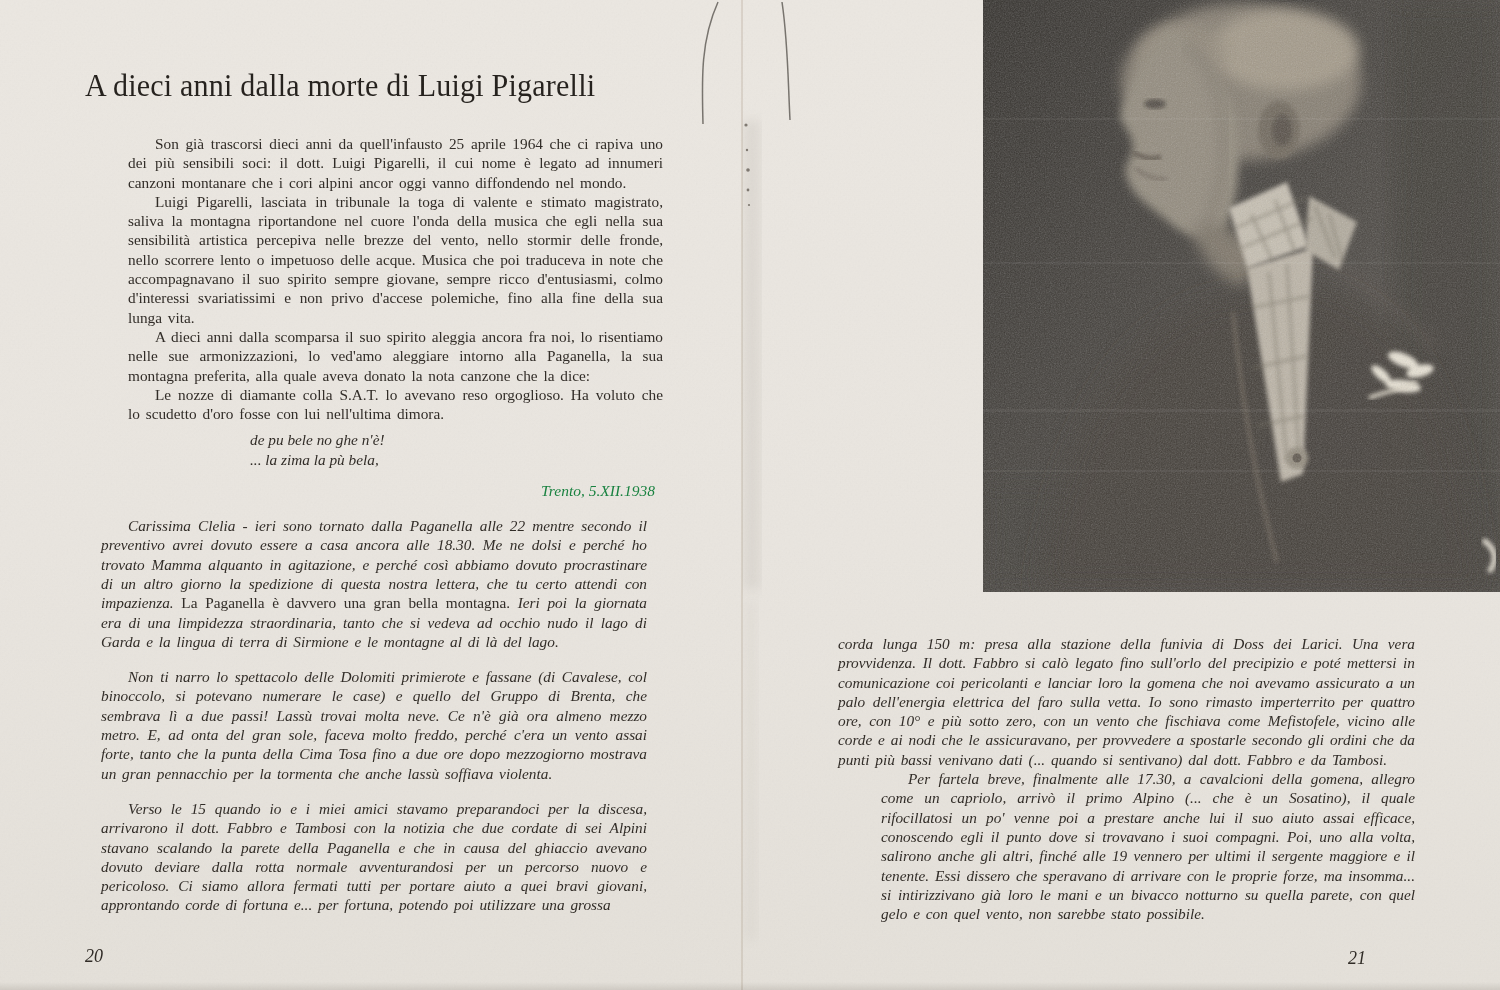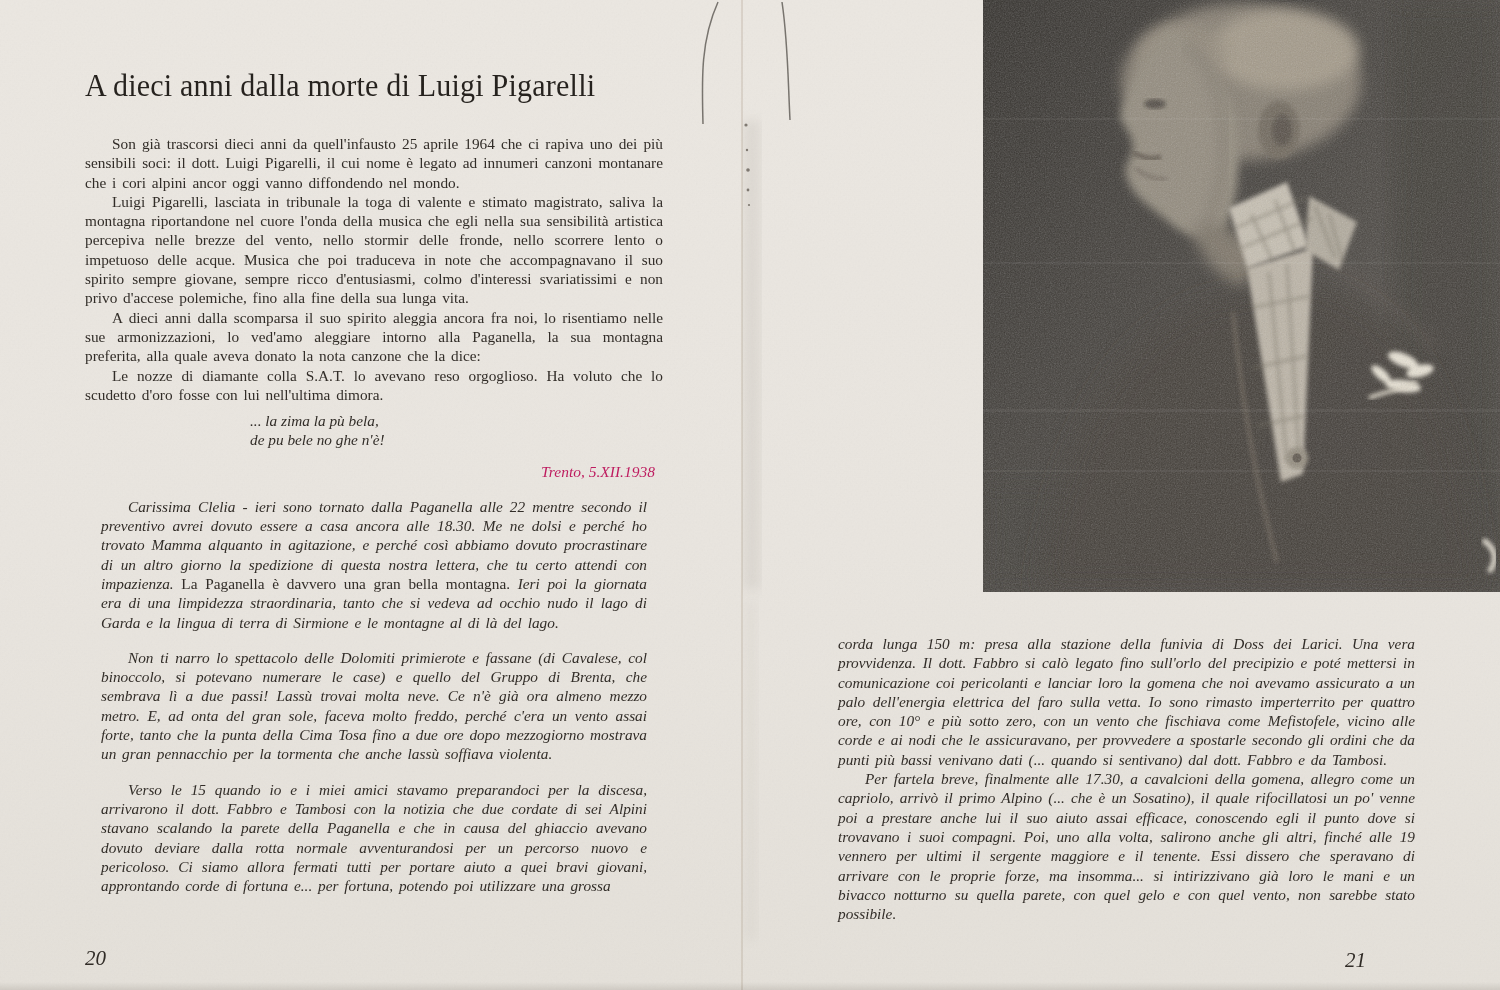--- a/index.html
+++ b/index.html
@@ -13,38 +13,38 @@
   .col-left { position:absolute; left:85px; top:68px; width:578px; }
   h1.title {
     font-size:31px; font-weight:normal; color:#221e1a; margin:0 0 30px 0;
     white-space:nowrap; letter-spacing:.2px;
     transform:scaleX(.97); transform-origin:0 0;
   }
   p.body {
     margin:0; font-size:15.3px; line-height:19.3px;
     text-align:justify; word-spacing:2px; color:#2e2924;
   }
-  p.ind { text-indent:27px; }
+  p.ind { text-indent:27px;margin-left:43px; }
   .letter { font-style:italic; word-spacing:3.4px; color:#322c26; }
   .letter .roman { font-style:normal; word-spacing:2px; }
   .verse {
     font-style:italic; font-size:15.3px; line-height:19.3px;
     margin:7px 0 5px 165px; color:#2e2924;
   }
   .dateline {
     font-style:italic; font-size:15.5px; text-align:right;
-    margin:13px 8px 7px 0; color:#be185d;
+    margin:13px 8px 7px 0; color:#15803d;
   }
   .letter-block p { margin:16px; }
   
   .col-right { position:absolute; left:838px; top:634px; width:577px; }
   .photo-frame { position:absolute; left:983px; top:0; width:517px; height:592px; }
   .photo-frame svg { display:block; width:100%; height:100%; }
   .pagenum {
-    position:absolute; font-style:italic; font-size:21px; color:#2d2823;
+    position:absolute; font-style:italic; font-size:18px; color:#2d2823;
   }
   .pagenum-left { left:85px; top:946px; }
   .pagenum-right { left:789px; top:948px; width:577px; text-align:right; }
   
   .fold { position:absolute; left:660px; top:0; width:170px; height:990px; pointer-events:none; }
   .grain-overlay {
     position:absolute; left:0; top:0; width:1500px; height:990px;
     pointer-events:none; opacity:.05;
   }
   .bottom-shade {
@@ -60,22 +60,22 @@
 
   <div class="col-left">
     <h1 class="title">A dieci anni dalla morte di Luigi Pigarelli</h1>
 
     <p class="body ind">Son già trascorsi dieci anni da quell'infausto 25 aprile 1964 che ci rapiva uno dei più sensibili soci: il dott. Luigi Pigarelli, il cui nome è legato ad innumeri canzoni montanare che i cori alpini ancor oggi vanno diffondendo nel mondo.</p>
     <p class="body ind">Luigi Pigarelli, lasciata in tribunale la toga di valente e stimato magistrato, saliva la montagna riportandone nel cuore l'onda della musica che egli nella sua sensibilità artistica percepiva nelle brezze del vento, nello stormir delle fronde, nello scorrere lento o impetuoso delle acque. Musica che poi traduceva in note che accompagnavano il suo spirito sempre giovane, sempre ricco d'entusiasmi, colmo d'interessi svariatissimi e non privo d'accese polemiche, fino alla fine della sua lunga vita.</p>
     <p class="body ind">A dieci anni dalla scomparsa il suo spirito aleggia ancora fra noi, lo risentiamo nelle sue armonizzazioni, lo ved'amo aleggiare intorno alla Paganella, la sua montagna preferita, alla quale aveva donato la nota canzone che la dice:</p>
     <p class="body ind">Le nozze di diamante colla S.A.T. lo avevano reso orgoglioso. Ha voluto che lo scudetto d'oro fosse con lui nell'ultima dimora.</p>
 
     <div class="verse">
+      <div>de pu bele no ghe n'è!</div>
       <div>... la zima la pù bela,</div>
-      <div>de pu bele no ghe n'è!</div>
     </div>
 
 
     <div class="dateline">Trento, 5.XII.1938</div>
 
     <div class="letter-block">
       <p class="body letter ind"><span>Carissima Clelia - ieri sono tornato dalla Paganella alle 22 mentre secondo il preventivo avrei dovuto essere a casa ancora alle 18.30. Me ne dolsi e perché ho trovato Mamma alquanto in agitazione, e perché così abbiamo dovuto procrastinare di un altro giorno la spedizione di questa nostra lettera, che tu certo attendi con impazienza. </span><span class="roman">La Paganella è davvero una gran bella montagna.</span><span> Ieri poi la giornata era di una limpidezza straordinaria, tanto che si vedeva ad occhio nudo il lago di Garda e la lingua di terra di Sirmione e le montagne al di là del lago.</span></p>
       <p class="body letter ind">Non ti narro lo spettacolo delle Dolomiti primierote e fassane (di Cavalese, col binoccolo, si potevano numerare le case) e quello del Gruppo di Brenta, che sembrava lì a due passi! Lassù trovai molta neve. Ce n'è già ora almeno mezzo metro. E, ad onta del gran sole, faceva molto freddo, perché c'era un vento assai forte, tanto che la punta della Cima Tosa fino a due ore dopo mezzogiorno mostrava un gran pennacchio per la tormenta che anche lassù soffiava violenta.</p>
       <p class="body letter ind">Verso le 15 quando io e i miei amici stavamo preparandoci per la discesa, arrivarono il dott. Fabbro e Tambosi con la notizia che due cordate di sei Alpini stavano scalando la parete della Paganella e che in causa del ghiaccio avevano dovuto deviare dalla rotta normale avventurandosi per un percorso nuovo e pericoloso. Ci siamo allora fermati tutti per portare aiuto a quei bravi giovani, approntando corde di fortuna e... per fortuna, potendo poi utilizzare una grossa</p>
     </div>

